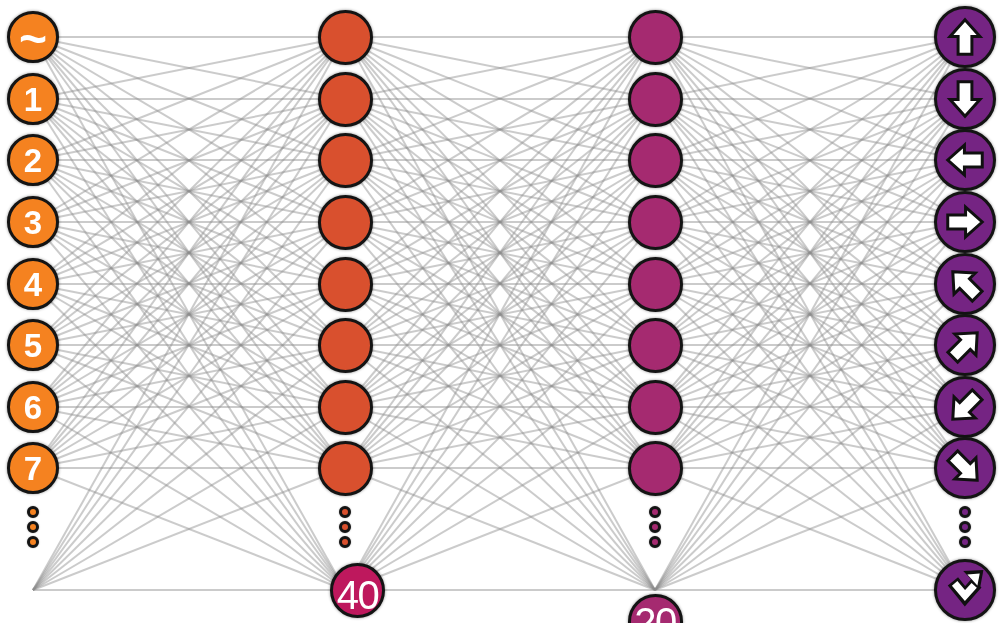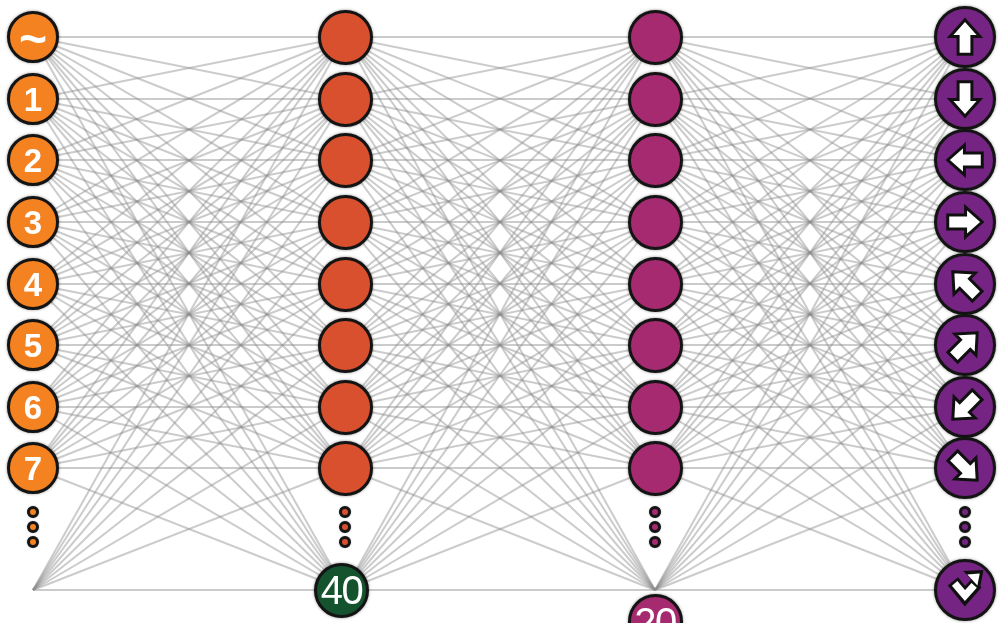--- a/index.html
+++ b/index.html
@@ -310,21 +310,21 @@
       <div class="node" style="left: 317.5px; top: 71.5px; width: 55px; height: 55px; background: rgb(217, 80, 46); border-color: rgb(20, 20, 20);"></div>
       <div class="node" style="left: 317.5px; top: 132.5px; width: 55px; height: 55px; background: rgb(217, 80, 46); border-color: rgb(20, 20, 20);"></div>
       <div class="node" style="left: 317.5px; top: 194.5px; width: 55px; height: 55px; background: rgb(217, 80, 46); border-color: rgb(20, 20, 20);"></div>
       <div class="node" style="left: 317.5px; top: 256.5px; width: 55px; height: 55px; background: rgb(217, 80, 46); border-color: rgb(20, 20, 20);"></div>
       <div class="node" style="left: 317.5px; top: 317.5px; width: 55px; height: 55px; background: rgb(217, 80, 46); border-color: rgb(20, 20, 20);"></div>
       <div class="node" style="left: 317.5px; top: 379.5px; width: 55px; height: 55px; background: rgb(217, 80, 46); border-color: rgb(20, 20, 20);"></div>
       <div class="node" style="left: 317.5px; top: 440.5px; width: 55px; height: 55px; background: rgb(217, 80, 46); border-color: rgb(20, 20, 20);"></div>
       <div class="dot" style="left: 339px; top: 506px; background: rgb(217, 80, 46); border-color: rgb(20, 20, 20);"></div>
       <div class="dot" style="left: 339px; top: 521px; background: rgb(217, 80, 46); border-color: rgb(20, 20, 20);"></div>
       <div class="dot" style="left: 339px; top: 536px; background: rgb(217, 80, 46); border-color: rgb(20, 20, 20);"></div>
-      <div class="node" style="left: 314px; top: 562.5px; width: 55px; height: 55px; background: #14532d; border-color: rgb(20, 20, 20);">
+      <div class="node" style="left: 330px; top: 562.5px; width: 55px; height: 55px; background: #be185d; border-color: rgb(20, 20, 20); align-items: flex-end;">
         <span class="node-label lbl-count" style="color: rgb(255, 255, 255);">40</span>
       </div>
       <div class="node" style="left: 627.5px; top: 9.5px; width: 55px; height: 55px; background: rgb(165, 42, 112); border-color: rgb(20, 20, 20);"></div>
       <div class="node" style="left: 627.5px; top: 71.5px; width: 55px; height: 55px; background: rgb(165, 42, 112); border-color: rgb(20, 20, 20);"></div>
       <div class="node" style="left: 627.5px; top: 132.5px; width: 55px; height: 55px; background: rgb(165, 42, 112); border-color: rgb(20, 20, 20);"></div>
       <div class="node" style="left: 627.5px; top: 194.5px; width: 55px; height: 55px; background: rgb(165, 42, 112); border-color: rgb(20, 20, 20);"></div>
       <div class="node" style="left: 627.5px; top: 256.5px; width: 55px; height: 55px; background: rgb(165, 42, 112); border-color: rgb(20, 20, 20);"></div>
       <div class="node" style="left: 627.5px; top: 317.5px; width: 55px; height: 55px; background: rgb(165, 42, 112); border-color: rgb(20, 20, 20);"></div>
       <div class="node" style="left: 627.5px; top: 379.5px; width: 55px; height: 55px; background: rgb(165, 42, 112); border-color: rgb(20, 20, 20);"></div>
       <div class="node" style="left: 627.5px; top: 440.5px; width: 55px; height: 55px; background: rgb(165, 42, 112); border-color: rgb(20, 20, 20);"></div>

